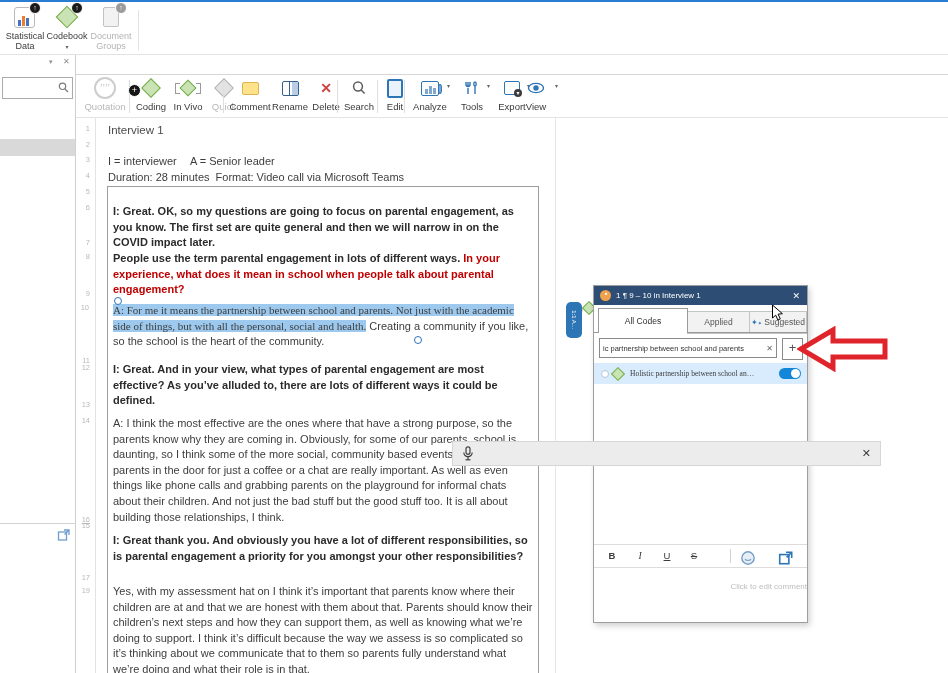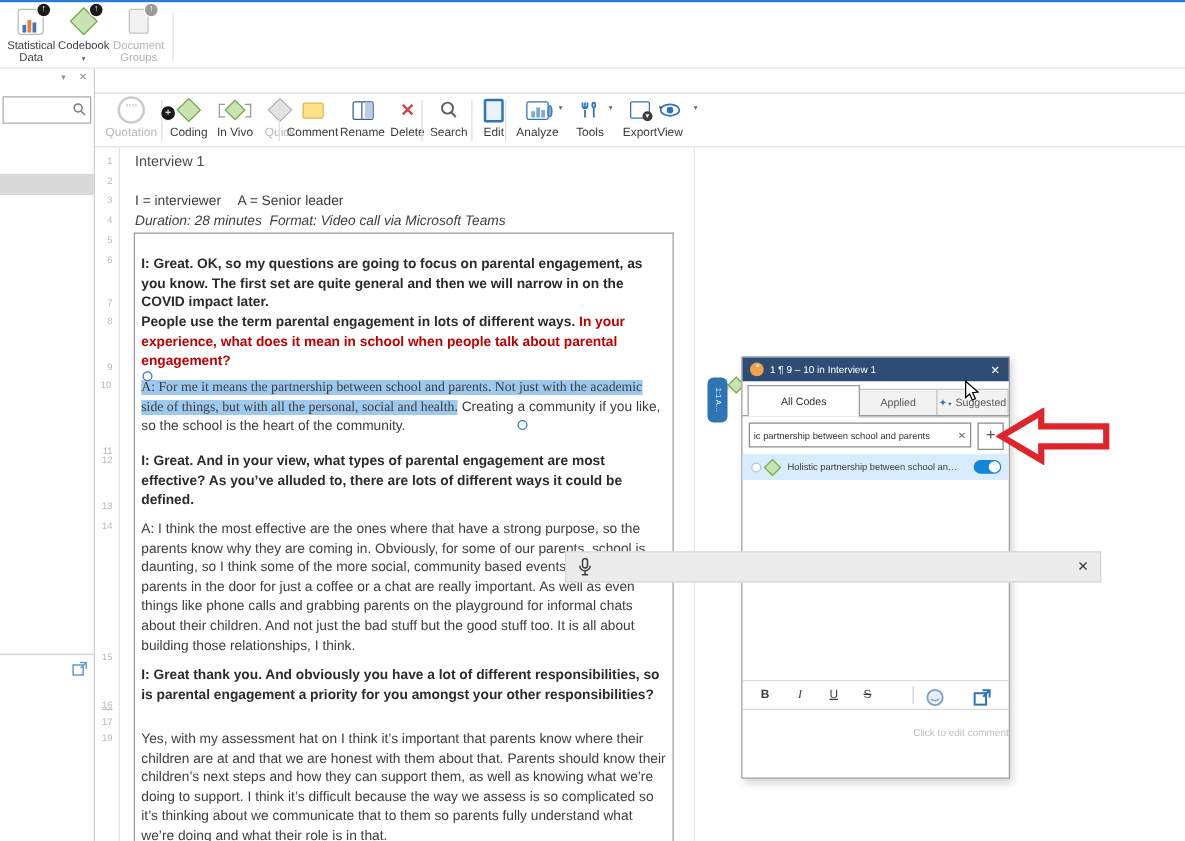--- a/index.html
+++ b/index.html
@@ -94,21 +94,21 @@
   .sparkle{color:#2e75b6;font-size:8px;}
   #qp-input{position:absolute;left:5px;top:52px;width:178px;height:20px;border:1px solid #8a8a8a;background:#fff;
             font-size:7.5px;color:#333;display:flex;align-items:center;padding:0 3px;box-sizing:border-box;cursor:text;}
   #qp-input .val{flex:1;white-space:nowrap;overflow:hidden;}
   #qp-input .clr{color:#666;font-size:8px;margin-left:2px;cursor:pointer;}
   #qp-plus{position:absolute;left:188px;top:52px;width:19px;height:20px;border:1px solid #8a8a8a;background:#fff;
            font-size:13px;color:#555;text-align:center;line-height:18px;cursor:pointer;}
   #code-row{position:absolute;left:0px;top:77px;width:100%;height:21px;background:#d9ecfd;display:flex;align-items:center;cursor:pointer;}
   #code-row .radio{width:6px;height:6px;border:1px solid #b3c6d8;border-radius:50%;background:#fff;margin:0 4px 0 7px;}
   #code-row .cdiamond{width:8px;height:8px;margin-right:7px;}
-  #code-row .clabel{flex:1;font-size:7.5px;color:#3a3a3a;white-space:nowrap;overflow:hidden;}
+  #code-row .clabel{flex:1;font-size:7.5px;color:#3a3a3a;white-space:nowrap;overflow:hidden;font-family:Liberation Serif, serif;}
   .toggle{position:relative;width:22px;height:11px;border-radius:6px;background:#1286d8;margin-right:6px;flex:none;cursor:pointer;}
   .toggle i{position:absolute;right:1px;top:1px;width:9px;height:9px;border-radius:50%;background:#fff;}
   #qp-fmtbar{position:absolute;left:0;top:258px;width:100%;height:22px;border-top:1px solid #dcdcdc;border-bottom:1px solid #dcdcdc;}
   .fbtn{position:absolute;top:3px;width:16px;height:16px;text-align:center;font-size:9.5px;line-height:16px;color:#3c3c3c;cursor:pointer;}
   #fmt-divider{position:absolute;left:136px;top:4px;width:1px;height:14px;background:#d0d0d0;}
   #qp-placeholder{position:absolute;left:0;top:296px;width:100%;text-align:right;font-size:8px;color:#bdbdbd;cursor:text;}
   
   #dictbar{left:452px;top:441px;width:429px;height:25px;background:#ececec;border:1px solid #d6d6d6;
            box-sizing:border-box;z-index:8;display:flex;align-items:center;}
   #dictbar .dx{margin-left:auto;margin-right:9px;font-size:11px;color:#3a3a3a;cursor:pointer;}
@@ -296,29 +296,29 @@
       <span class="lnum" style="left: 72px; top: 203px;">6</span>
       <span class="lnum" style="left: 72px; top: 238px;">7</span>
       <span class="lnum" style="left: 72px; top: 252px;">8</span>
       <span class="lnum" style="left: 72px; top: 289px;">9</span>
       <span class="lnum" style="left: 71px; top: 303px;">10</span>
       <span class="lnum" style="left: 72px; top: 356px;">11</span>
       <span class="lnum" style="left: 72px; top: 363px;">12</span>
       <span class="lnum" style="left: 72px; top: 400px;">13</span>
       <span class="lnum" style="left: 72px; top: 416px;">14</span>
       <span class="lnum" style="left: 72px; top: 521px;">15</span>
-      <span class="lnum" style="left: 72px; top: 559px; text-decoration: underline;">16</span>
+      <span class="lnum" style="left: 72px; top: 515px; text-decoration: underline;">16</span>
       <span class="lnum" style="left: 72px; top: 573px;">17</span>
       <span class="lnum" style="left: 72px; top: 586px;">19</span>
     </div>
 
   <span class="abs doc-title" style="left:108px;top:124px;">Interview 1</span>
   <span class="abs doc-meta" style="left:108px;top:155px;">I = interviewer</span>
   <span class="abs doc-meta" style="left:190px;top:155px;">A = Senior leader</span>
-  <span class="abs doc-meta" style="left:108px;top:171px;font-style:italic;">Duration: 28 minutes  Format: Video call via Microsoft Teams</span>
+  <span class="abs doc-meta" style="left:108px;top:171px;">Duration: 28 minutes  Format: Video call via Microsoft Teams</span>
 
   <div class="abs" id="transcript-box"></div>
   <div id="doc-paragraphs">
       <div class="para" style="top: 204px;"><span class="seg-bold">I: Great. OK, so my questions are going to focus on parental engagement, as you know. The first set are quite general and then we will narrow in on the COVID impact later.</span></div>
       <div class="para" style="top: 251px;"><span class="seg-bold">People use the term parental engagement in lots of different ways. </span><span class="seg-bold-red">In your experience, what does it mean in school when people talk about parental engagement?</span></div>
       <div class="para" style="top: 303px;"><span class="seg-highlight">A: For me it means the partnership between school and parents. Not just with the academic side of things, but with all the personal, social and health.</span><span> Creating a community if you like, so the school is the heart of the community.</span></div>
       <div class="para" style="top: 362px;"><span class="seg-bold">I: Great. And in your view, what types of parental engagement are most effective? As you’ve alluded to, there are lots of different ways it could be defined.</span></div>
       <div class="para" style="top: 416px;"><span>A: I think the most effective are the ones where that have a strong purpose, so the parents know why they are coming in. Obviously, for some of our parents, school is daunting, so I think some of the more social, community based events that get the parents in the door for just a coffee or a chat are really important. As well as even things like phone calls and grabbing parents on the playground for informal chats about their children. And not just the bad stuff but the good stuff too. It is all about building those relationships, I think.</span></div>
       <div class="para" style="top: 533px;"><span class="seg-bold">I: Great thank you. And obviously you have a lot of different responsibilities, so is parental engagement a priority for you amongst your other responsibilities?</span></div>
       <div class="para" style="top: 584px;"><span>Yes, with my assessment hat on I think it’s important that parents know where their children are at and that we are honest with them about that. Parents should know their children’s next steps and how they can support them, as well as knowing what we’re doing to support. I think it’s difficult because the way we assess is so complicated so it’s thinking about we communicate that to them so parents fully understand what we’re doing and what their role is in that.</span></div>

